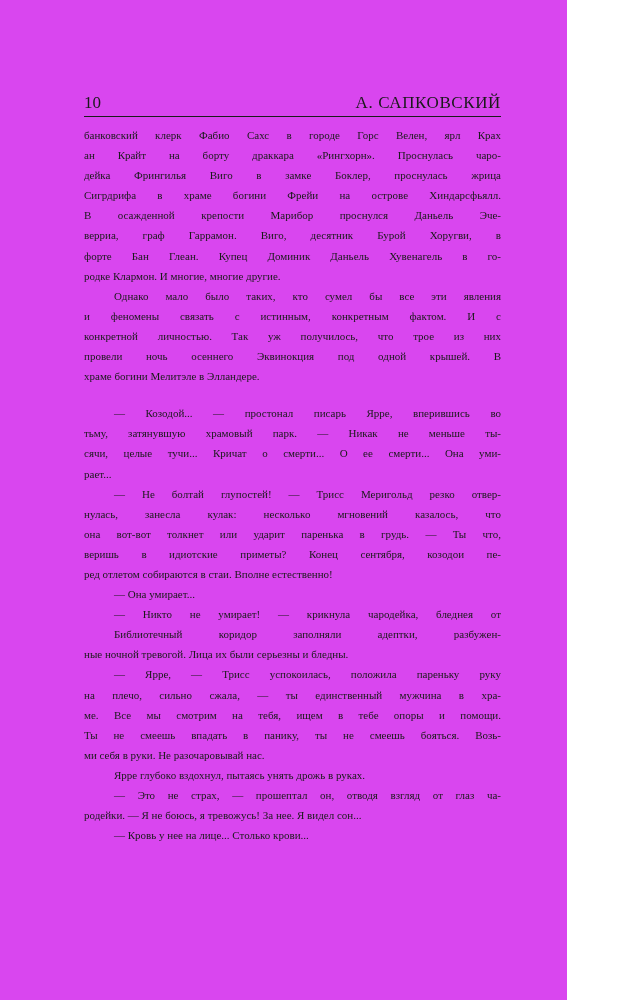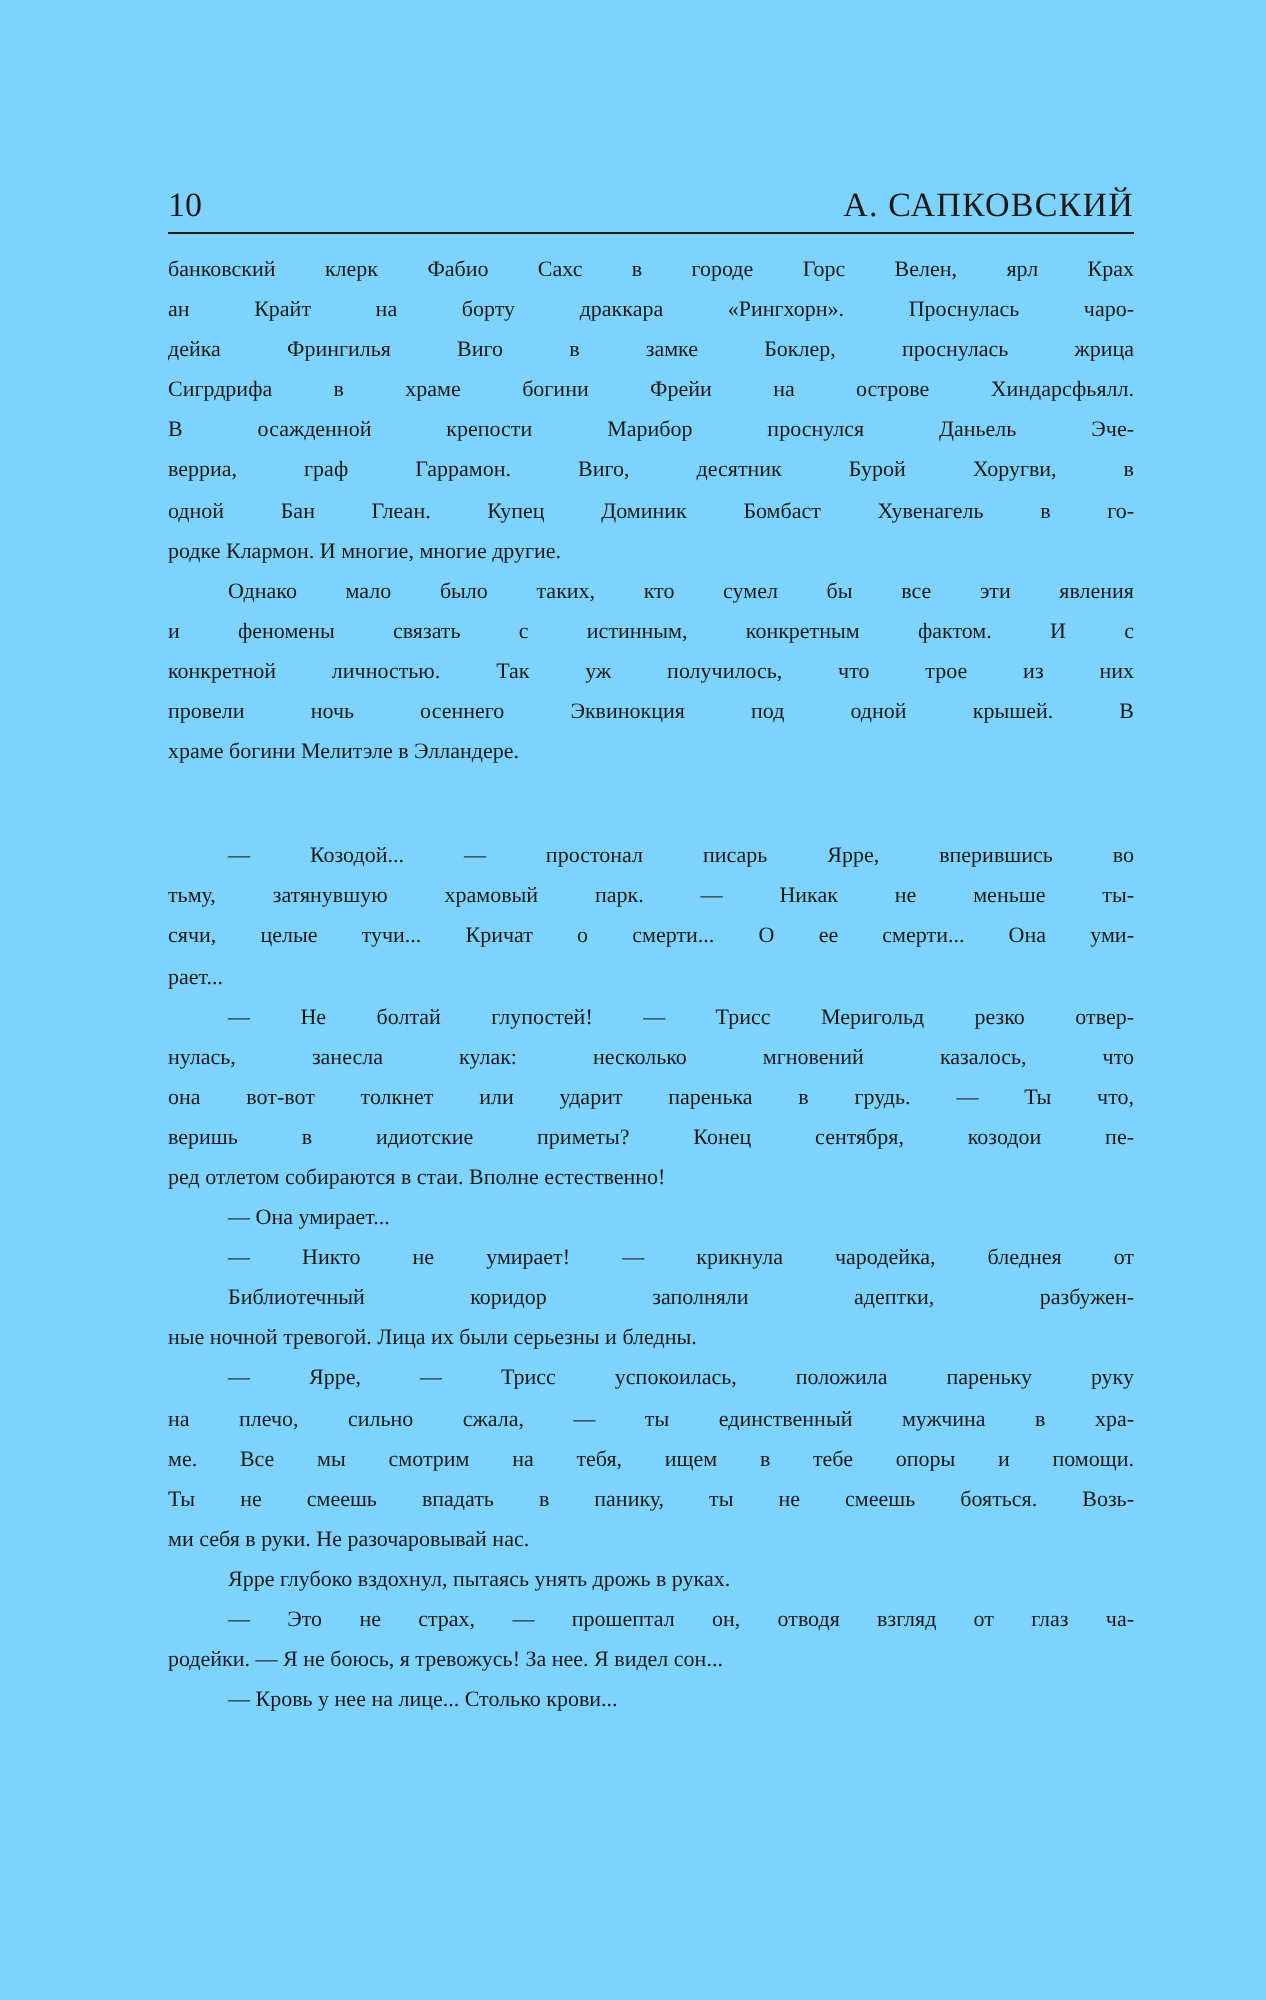--- a/index.html
+++ b/index.html
@@ -1,22 +1,22 @@
 <!DOCTYPE html>
 <html><head>
 <meta charset="utf-8">
 <style>
   html, body { margin: 0; padding: 0; }
   body { background: #ffffff; font-family: "Liberation Serif", "DejaVu Serif", serif; }
 
   .page {
     position: relative;
-    width: 633px;
+    width: 567px;
     height: 1000px;
-    background: #7dd3fc;
+    background: #d946ef;
     color: #1a1a1a;
     overflow: hidden;
     box-sizing: border-box;
     padding: 93px 66px 0 84px;
   }
 
   .page-header {
     display: flex;
     justify-content: space-between;
     align-items: baseline;
@@ -27,21 +27,21 @@
   }
   .running-title { letter-spacing: 0.6px; }
 
   .text-body {
     margin-top: 8px;
     font-size: 11px;
     line-height: 20.1px;
   }
 
   .paragraph { margin: 0; }
-  .paragraph.section-break { margin-top: 32px; }
+  .paragraph.section-break { margin-top: 17px; }
 
   .line {
     text-align: justify;
     text-align-last: justify;
   }
   .line.last {
     text-align: justify;
     text-align-last: left;
   }
   .line.indent { text-indent: 30px; }
@@ -55,21 +55,21 @@
     <span class="running-title">А. САПКОВСКИЙ</span>
   </div>
   <div class="text-body">
       <div class="paragraph">
         <div class="line">банковский клерк Фабио Сахс в городе Горс Велен, ярл Крах</div>
         <div class="line">ан Крайт на борту драккара «Рингхорн». Проснулась чаро-</div>
         <div class="line">дейка Фрингилья Виго в замке Боклер, проснулась жрица</div>
         <div class="line">Сигрдрифа в храме богини Фрейи на острове Хиндарсфьялл.</div>
         <div class="line">В осажденной крепости Марибор проснулся Даньель Эче-</div>
         <div class="line">верриа, граф Гаррамон. Виго, десятник Бурой Хоругви, в</div>
-        <div class="line">одной Бан Глеан. Купец Доминик Бомбаст Хувенагель в го-</div>
+        <div class="line">форте Бан Глеан. Купец Доминик Даньель Хувенагель в го-</div>
         <div class="line last">родке Клармон. И многие, многие другие.</div>
       </div>
       <div class="paragraph">
         <div class="line indent">Однако мало было таких, кто сумел бы все эти явления</div>
         <div class="line">и феномены связать с истинным, конкретным фактом. И с</div>
         <div class="line">конкретной личностью. Так уж получилось, что трое из них</div>
         <div class="line">провели ночь осеннего Эквинокция под одной крышей. В</div>
         <div class="line last">храме богини Мелитэле в Элландере.</div>
       </div>
       <div class="paragraph section-break">

